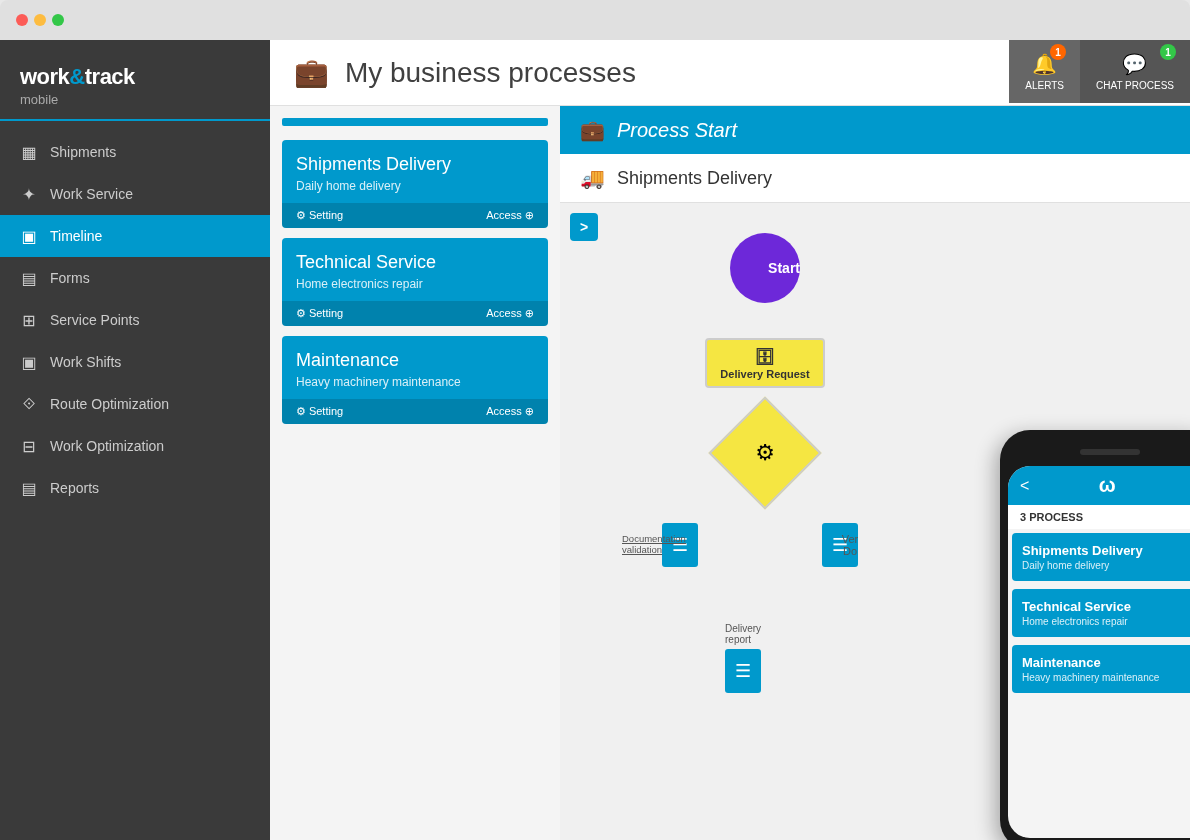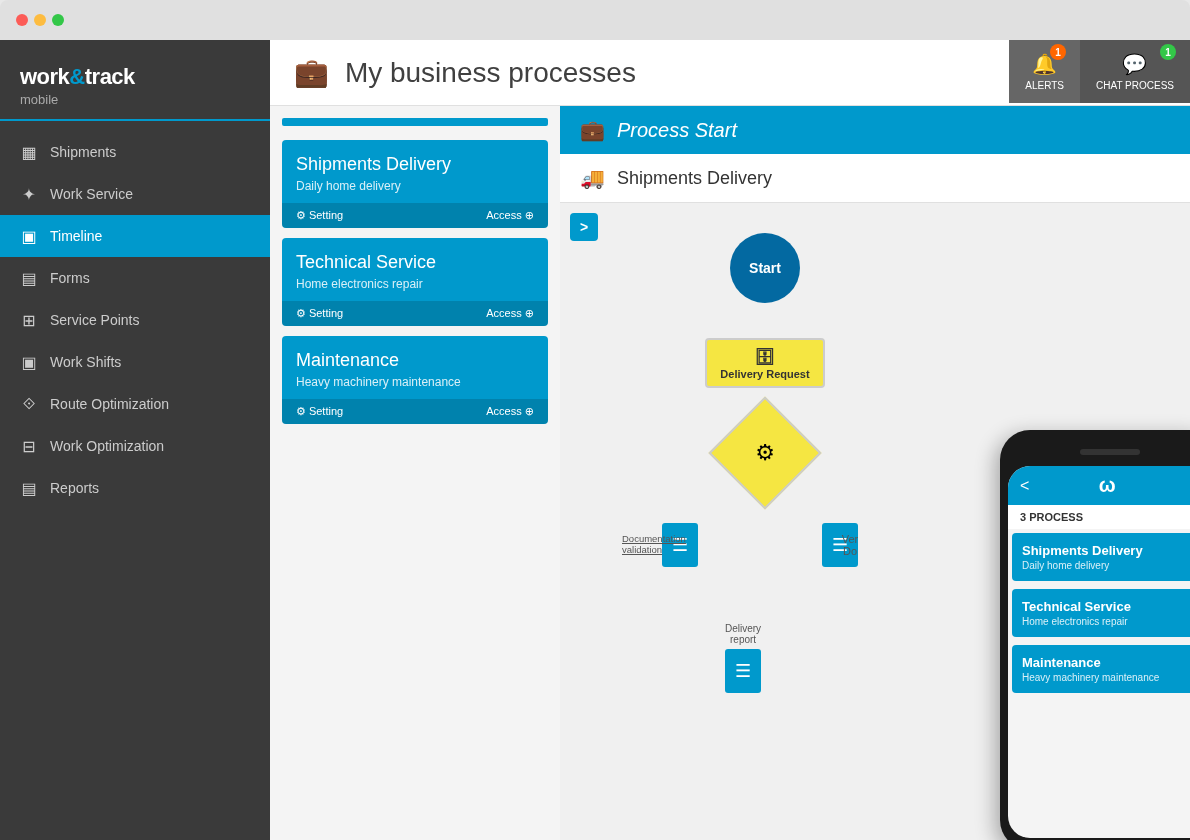--- a/index.html
+++ b/index.html
@@ -292,27 +292,28 @@
       position: absolute;
       display: flex;
       align-items: center;
       justify-content: center;
       text-align: center;
     }
 
     .node-start {
       width: 70px;
       height: 70px;
-      background: #0369a1;
+      background: #6d28d9;
       border-radius: 50%;
       color: #fff;
       font-weight: bold;
       font-size: 14px;
       left: 120px;
       top: 10px;
+      justify-content: flex-end;
     }
 
     .node-delivery {
       width: 120px;
       height: 50px;
       background: #f5e642;
       border: 2px solid #ccc;
       border-radius: 4px;
       color: #333;
       font-size: 12px;
@@ -398,21 +399,20 @@
       left: 115px;
       top: 400px;
       display: flex;
       flex-direction: column;
       align-items: center;
       gap: 4px;
     }
     .node-label-delivery {
       font-size: 10px;
       color: #555;
-      text-align: center;
     }
 
     
     .flow-svg {
       position: absolute;
       top: 0;
       left: 0;
       width: 100%;
       height: 100%;
       pointer-events: none;

